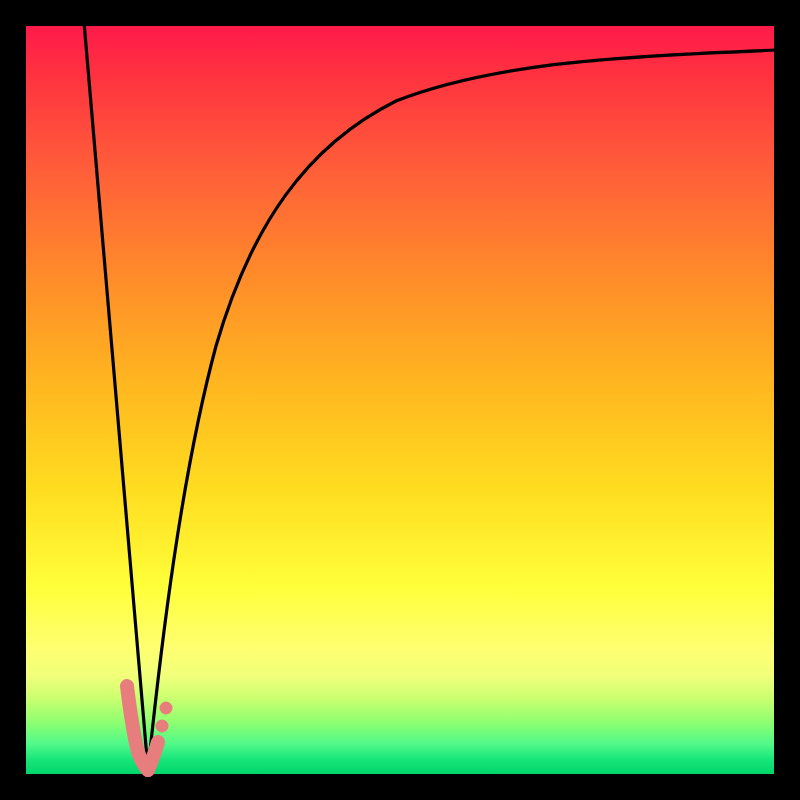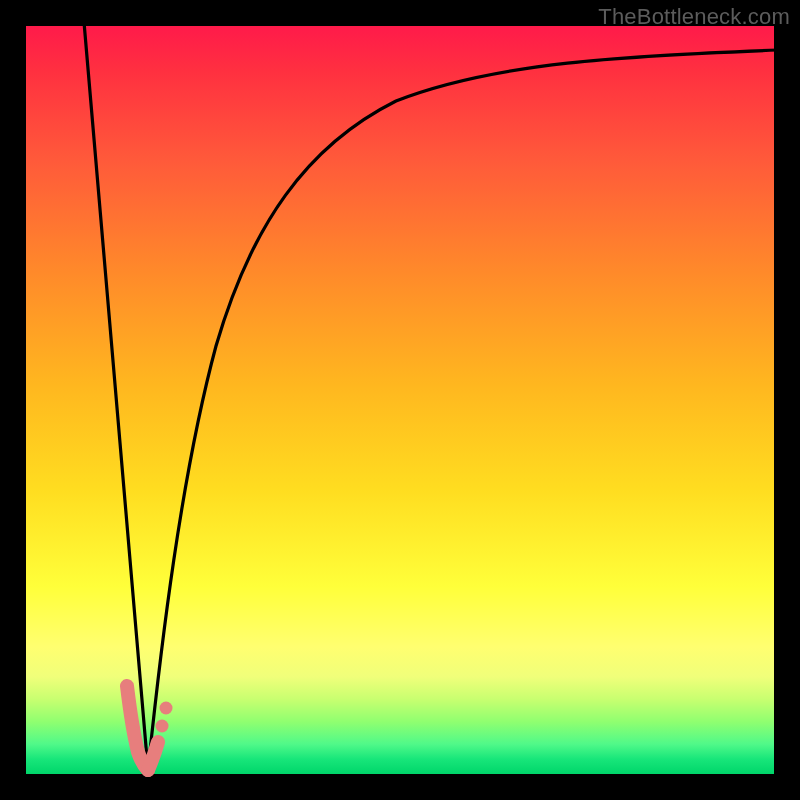--- a/index.html
+++ b/index.html
@@ -72,14 +72,13 @@
                C 470 36, 600 30, 752 24" stroke="#000" stroke-width="3.2" fill="none" stroke-linecap="round"></path>
 
       <g>
         <path d="M 101 660 C 101 660, 106 702, 112 726 C 116 738, 122 744, 122 744" stroke="#e77e7d" stroke-width="14" fill="none" stroke-linecap="round"></path>
         <path d="M 122 744 C 122 744, 128 730, 132 716" stroke="#e77e7d" stroke-width="14" fill="none" stroke-linecap="round"></path>
         <circle cx="136" cy="700" r="6.5" fill="#e77e7d"></circle>
         <circle cx="140" cy="682" r="6.5" fill="#e77e7d"></circle>
       </g>
     </svg>
   </div>
-  <div class="watermark">TheBottleneck.com</div>
 </div>
 
 </body></html>

